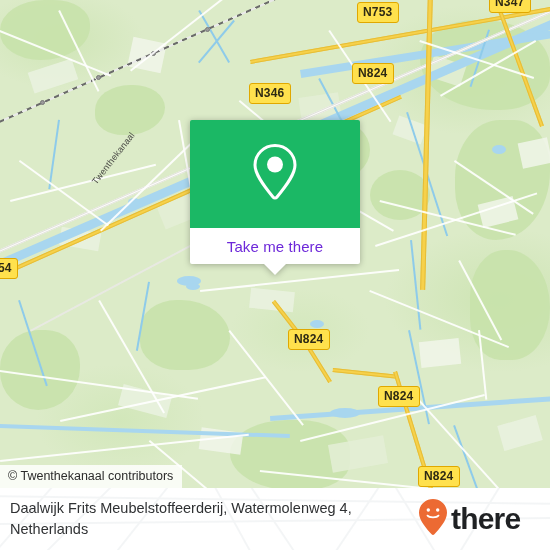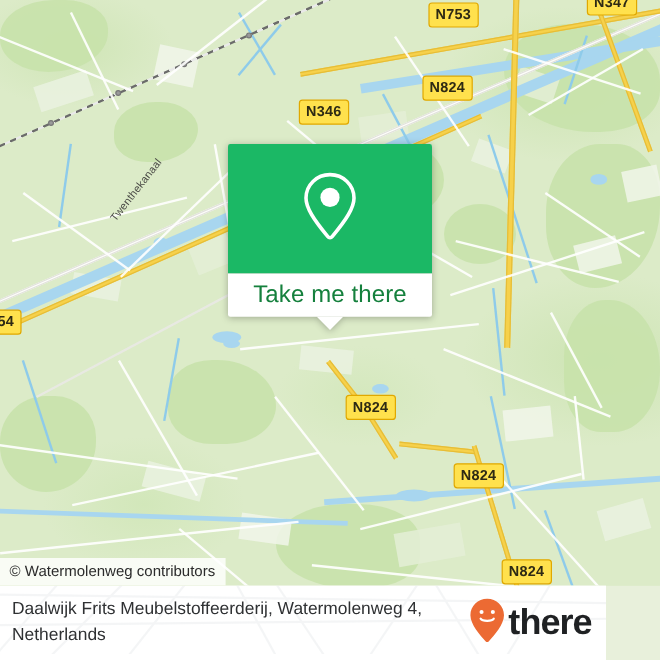--- a/index.html
+++ b/index.html
@@ -143,37 +143,37 @@
     display: flex; align-items: center; justify-content: center;
   }
   #popup-bottom {
     position: relative;
     background: #fff;
     border-radius: 0 0 2px 2px;
     height: 36px;
     display: flex; align-items: center; justify-content: center;
   }
   #popup-bottom .label {
-    font-size: 20px;
-    color: #15803d;
+    font-size: 15px;
+    color: #6d28d9;
     letter-spacing: .1px;
   }
   #popup-tail {
     position: absolute;
     left: 50%; bottom: -11px; margin-left: -11px;
     width: 0; height: 0;
     border-left: 11px solid transparent;
     border-right: 11px solid transparent;
     border-top: 11px solid #ffffff;
   }
 
   
   #footer {
     position: absolute; left: 0; bottom: 0;
-    width: 505px; height: 62px;
+    width: 550px; height: 62px;
     background: #ffffff;
     overflow: hidden;
   }
   #footer-watermark {
     position: absolute; inset: 0;
     opacity: .5;
   }
   #footer-inner {
     position: absolute; inset: 0;
     display: flex; align-items: center;
@@ -335,21 +335,21 @@
             <circle cx="27" cy="23.5" r="8" fill="#ffffff"></circle>
           </svg>
         </span>
       </div>
       <div id="popup-bottom">
         <span class="label">Take me there</span>
         <div id="popup-tail"></div>
       </div>
     </div>
 
-    <div id="osm-attrib">© Watermolenweg contributors</div>
+    <div id="osm-attrib">© Twenthekanaal contributors</div>
   </div>
 
   <div id="footer">
     <svg id="footer-watermark" viewBox="0 0 550 62" preserveAspectRatio="none" aria-hidden="true">
       <g stroke="#e9ecee" stroke-width="2" fill="none">
         <path d="M-10 70 L60 -10"></path>
         <path d="M40 70 L120 -10"></path>
         <path d="M110 72 L175 -10"></path>
         <path d="M210 -10 L255 72"></path>
         <path d="M245 -10 L300 72"></path>

